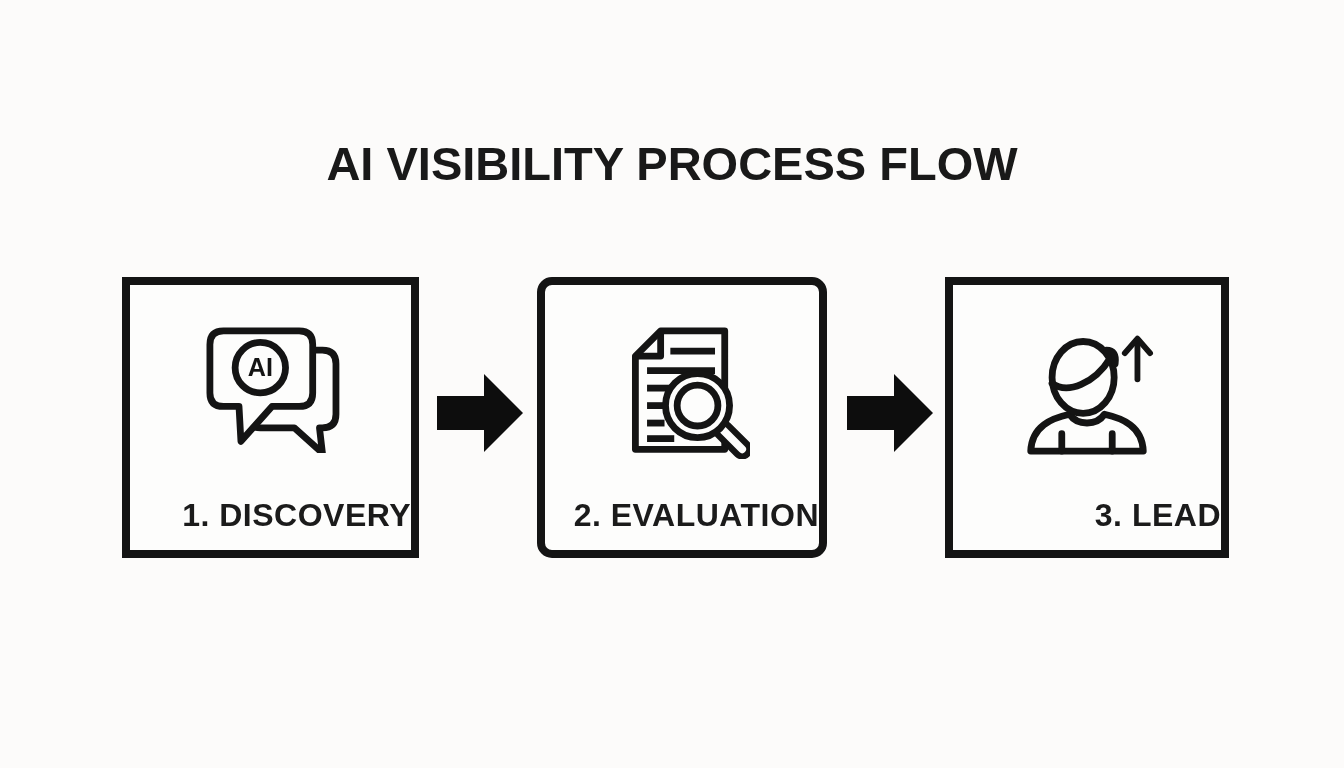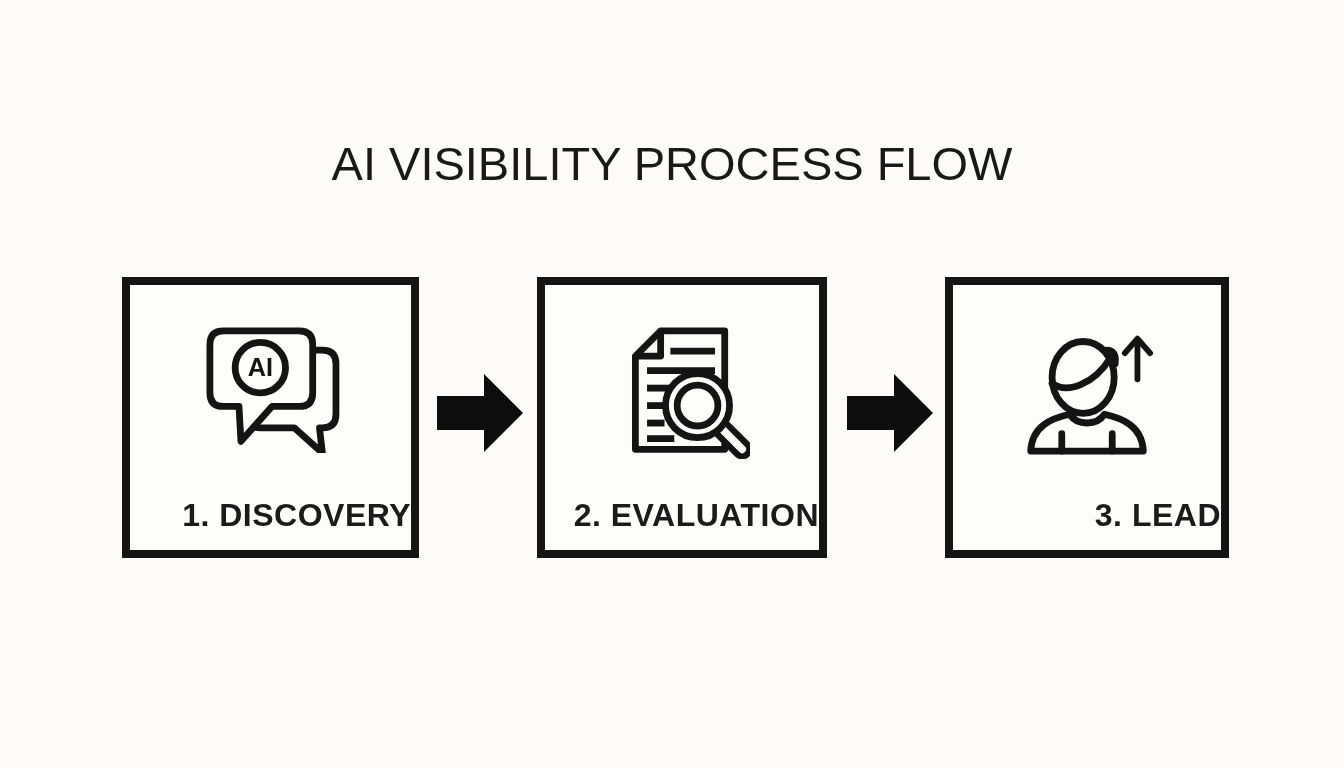--- a/index.html
+++ b/index.html
@@ -10,33 +10,33 @@
     font-family: "Liberation Sans", sans-serif;
     color: #1b1b1b;
   }
   .title {
     position: absolute;
     top: 136px;
     left: 0;
     width: 100%;
     text-align: center;
     font-size: 47px;
-    font-weight: normal;
+    font-weight: bold;
     letter-spacing: 0px;
     color: #191919;
   }
   .step-box {
     position: absolute;
     top: 277px;
     height: 281px;
     background: #fdfdfc;
     border: 8px solid #141414;
   }
   .box-1 { left: 122px; width: 297px; }
-  .box-2 { left: 537px; width: 290px; }
+  .box-2 { left: 537px; width: 290px; border-radius: 15px; }
   .box-3 { left: 945px; width: 284px; padding-left: 35px; }
   .icon-wrap {
     position: absolute;
     top: 40px;
     left: 0;
     width: 100%;
     display: flex;
     justify-content: center;
   }
   .step-label {

